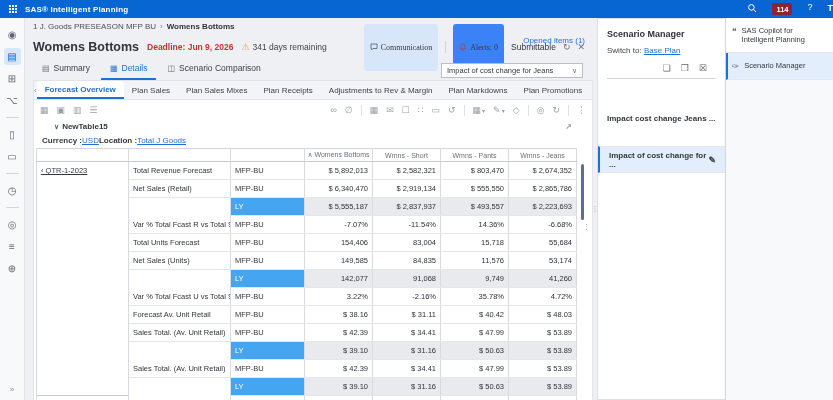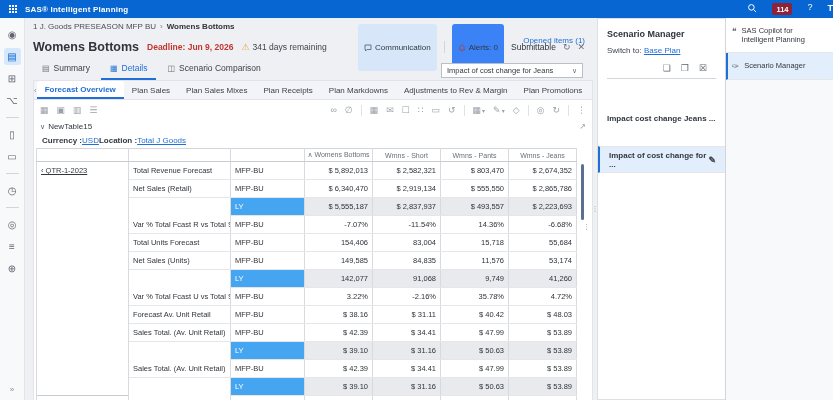--- a/index.html
+++ b/index.html
@@ -33,21 +33,21 @@
   .crumb-sep { margin:0 4px; color:#7a8089; }
   .crumb-cur { font-weight:bold; color:#30343b; }
   .opened-link { margin-left:auto; margin-right:8px; color:#1f6fd6;margin-top:28px; }
 
   .title-row { height:24px; display:flex; align-items:center; gap:8px; }
   .page-title { font-size:12.5px; font-weight:bold; }
   .deadline { font-size:8.5px; font-weight:bold; color:#c0372f; }
   .remaining { font-size:8.5px; color:#40454d; display:flex; align-items:center; gap:3px; }
   .warn-ic { color:#e8a13d; font-size:9px; }
   .title-actions { margin-left:auto; margin-right:8px; display:flex; align-items:center; gap:7px; }
-  .pill { font-size:8px; border-radius:3px; padding:19px 6px; display:flex; align-items:flex-end; gap:3px; }
+  .pill { font-size:8px; border-radius:3px; padding:19px 6px; display:flex; align-items:flex-start; gap:3px;font-family:Liberation Serif, serif; }
   .pill.comm { background:#d7e7f9; color:#33383f; }
   .pill.alerts { background:#3b82f6; color:#33383f; }
   .pill .p-ic { font-size:8px; color:#5d636d; }
   .pill.alerts .p-ic { color:#b3403c; }
   .v-sep { width:1px; height:12px; background:#d2d5da; }
   .plain-label { font-size:8.5px; }
   .gray-ic { color:#6a6f78; font-size:9px; }
 
   .tabs-row { height:21px; display:flex; align-items:flex-end; gap:2px; }
   .mtab { font-size:8.5px; padding:3px 9px 5px 9px; display:flex; align-items:center; gap:4px; color:#3c414a; border-bottom:2px solid transparent; }
@@ -63,21 +63,21 @@
   .subtab { padding:0 8px; display:flex; align-items:center; color:#3c414a; white-space:nowrap; }
   .subtab.active { background:#fff; color:#1f6fd6; font-weight:bold; border-bottom:2px solid #1f6fd6; border-radius:3px 3px 0 0; }
   .subchev { width:12px; display:flex; align-items:center; justify-content:center; color:#8a9099; }
 
   .toolbar { height:20px; display:flex; align-items:center; padding:0 6px; gap:8px; }
   .tool-ic { font-size:9px; color:#9aa0a9; line-height:1; }
   .toolbar .spacer { flex:1; }
   .tool-sep { width:1px; height:11px; background:#e0e2e7; }
   .dd-caret { font-size:6px; color:#9aa0a9; margin-left:1px; }
 
-  .tname-row { height:13px; display:flex; align-items:center; padding:0 6px; font-size:8px; font-weight:normal; color:#33383f; }
+  .tname-row { height:13px; display:flex; align-items:center; padding:0 20px; font-size:8px; font-weight:bold; color:#33383f; }
   .tname-row .chev { font-size:7px; margin-right:3px; color:#5d636d; }
   .tname-row .expand { margin-left:auto; color:#9aa0a9; font-size:8px; }
   .cur-row { height:15px; display:flex; align-items:center; padding:0 8px; font-size:8px; }
   .cur-lab { font-weight:bold; color:#33383f; }
   .blue-link { color:#1f6fd6; text-decoration:underline; }
 
   
   .grid-wrap { flex:1; position:relative; overflow:hidden; padding-left:2px; }
   table.grid { border-collapse:collapse; table-layout:fixed; width:540px; border-top:1px solid #d2d5da; }
   .grid th { font-size:7px; font-weight:normal; color:#6a6f78; height:13px; text-align:center; border-right:1px solid #d7dade; border-bottom:1px solid #c9ccd3; overflow:hidden; white-space:nowrap; }
@@ -220,22 +220,22 @@
       </span>
     </div>
 
     <div class="panel">
       <div class="subtabs" id="subtabs">
         <span class="subchev">‹</span>
       <span class="subtab active">Forecast Overview</span>
           <span class="subtab">Plan Sales</span>
           <span class="subtab">Plan Sales Mixes</span>
           <span class="subtab">Plan Receipts</span>
+          <span class="subtab">Adjustments to Rev &amp; Margin</span>
           <span class="subtab">Plan Markdowns</span>
-          <span class="subtab">Adjustments to Rev &amp; Margin</span>
           <span class="subtab">Plan Promotions</span>
           <span class="subtab">Final Margin Review</span>
           <span class="subchev">›</span>
         </div>
 
       <div class="toolbar" id="toolbar">
           <span class="tool-ic">▦</span>
           <span class="tool-ic">▣</span>
           <span class="tool-ic">▥</span>
           <span class="tool-ic">☰</span>

